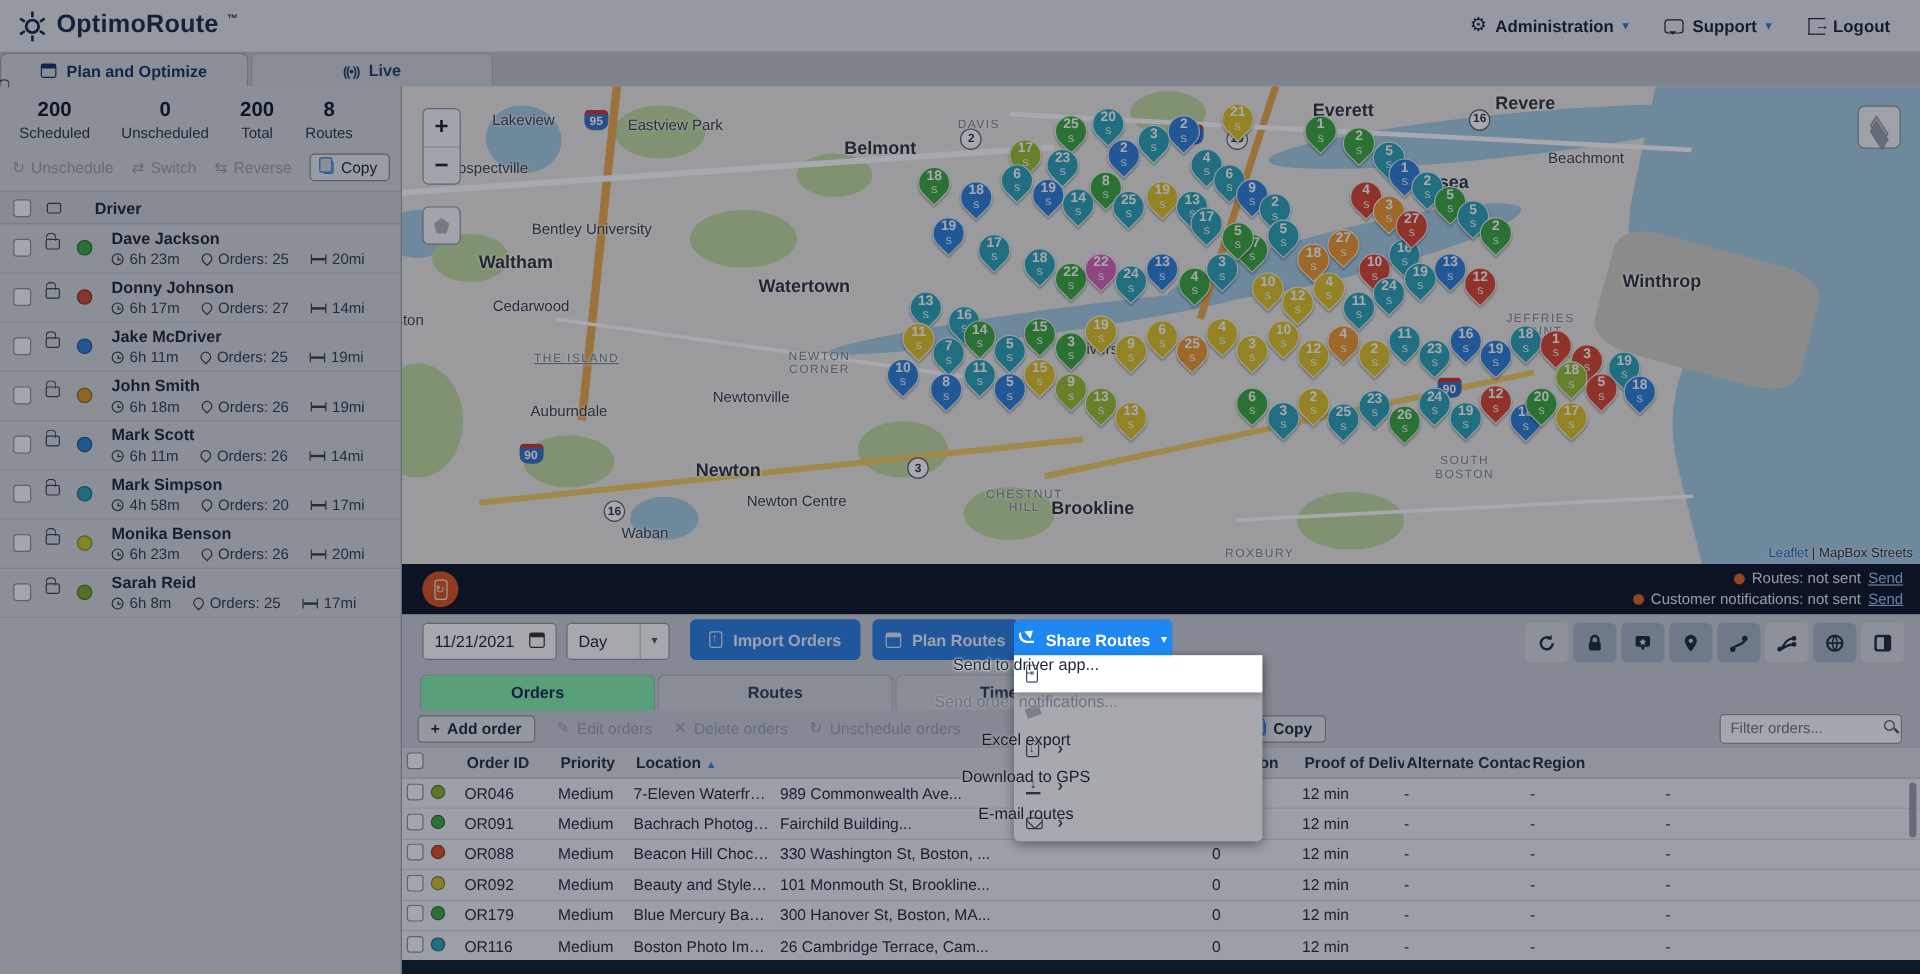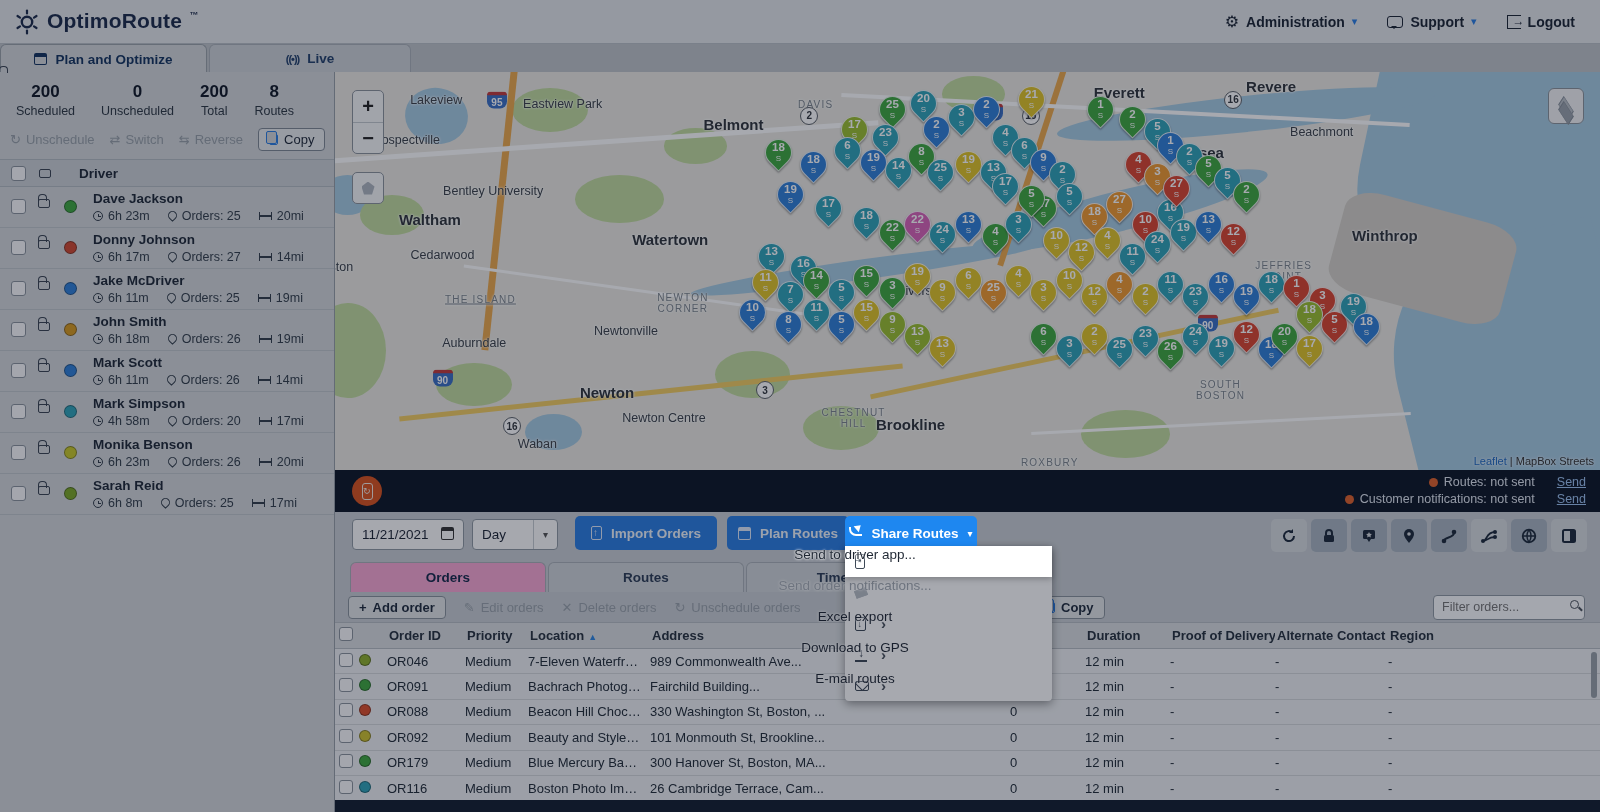--- a/index.html
+++ b/index.html
@@ -101,21 +101,21 @@
   .notif{position:absolute;left:0;top:398px;width:1265px;height:42px;background:#0d1626;display:flex;align-items:center}
   .ncircle{width:30px;height:30px;border-radius:50%;background:#d9531e;margin:0 12px 0 17px;display:flex;align-items:center;justify-content:center}
   .ic-phone-share{width:11px;height:17px;border:1.5px solid #f4e9e2;border-radius:3px;position:relative}
   .ic-phone-share:after{content:"\21BB";position:absolute;left:0.5px;top:2px;font-size:9px;color:#f4e9e2}
   .ntexts{display:flex;flex-direction:column;line-height:16px;font-size:13px}
   .ntexts .t{color:#e8ecf2}
   .ntexts a{color:#9cc1ee;text-decoration:underline;cursor:pointer}
   .nright{margin-left:auto;margin-right:14px;display:flex;flex-direction:column;align-items:flex-end;line-height:17px;font-size:12.5px;color:#dfe5ee}
   .nright .row{display:flex;align-items:center;gap:6px}
   .ndot{width:9px;height:9px;border-radius:50%;background:#e0622b}
-  .nright a{color:#9cc1ee;text-decoration:underline;margin-left:16px;cursor:pointer}
+  .nright a{color:#9cc1ee;text-decoration:underline;margin-left:0;cursor:pointer}
 
   
   .toolbar{position:absolute;left:0;top:440px;width:1265px;height:48px;background:#c9ced3}
   .dateinput{position:absolute;left:17px;top:7px;width:112px;height:31px;background:#fdfdfe;border:1px solid #8f98a1;border-radius:4px;font-size:13.5px;color:#1c2433;padding:0 26px 0 9px;font-family:inherit}
   .ic-caldate{position:absolute;left:106px;top:15px;width:13px;height:13px;border:1.6px solid #333;border-radius:2px;border-top-width:4px;pointer-events:none}
   .selectbox{position:absolute;left:137px;top:7px;width:86px;height:31px;background:#fdfdfe;border:1px solid #8f98a1;border-radius:4px;display:flex;align-items:center;cursor:pointer}
   .selectbox .val{padding-left:9px;font-size:13.5px;color:#1c2433;flex:1}
   .selectbox .chev{width:24px;height:100%;border-left:1px solid #c6cbd0;display:flex;align-items:center;justify-content:center;color:#555;font-size:10px}
   .bluebtn{position:absolute;top:4px;height:34px;background:#2b7de2;border:none;border-radius:5px;color:#eef4fb;font-size:13.5px;font-weight:bold;display:flex;align-items:center;justify-content:center;gap:9px;cursor:pointer;font-family:inherit}
   .ic-import{width:11px;height:14px;border:1.6px solid #dfeafb;border-radius:2px;position:relative}
@@ -145,21 +145,21 @@
   .mic .ic-mexcel:after{content:"\2193";position:absolute;left:1.5px;top:1px;font-size:9px;color:#3e4957}
   .mic .ic-mgps{width:12px;height:14px;position:relative;color:#3e4957}
   .mic .ic-mgps:before{content:"\2193";position:absolute;left:3px;top:-2px;font-size:12px;font-weight:bold}
   .mic .ic-mgps:after{content:"";position:absolute;left:0;bottom:0;width:12px;height:2px;background:#3e4957}
   .mic .ic-mmail{width:14px;height:10px;border:1.5px solid #3e4957;border-radius:2px;position:relative;overflow:hidden}
   .mic .ic-mmail:before{content:"";position:absolute;left:-1px;top:-4px;width:9px;height:9px;border:1.5px solid #3e4957;transform:rotate(45deg);margin-left:2px}
 
   
   .otabs{position:absolute;left:0;top:488px;width:1265px;height:32px}
   .otab{position:absolute;top:2px;height:30px;width:196px;display:flex;align-items:center;justify-content:center;font-size:13.5px;font-weight:bold;color:#2c3c55;background:#cfd4d8;border:1px solid #a9b0b7;border-bottom:none;border-radius:6px 6px 0 0;cursor:pointer}
-  .otab.active{background:#f9a8d4;color:#15294a}
+  .otab.active{background:#86efac;color:#15294a}
   .otoolbar{position:absolute;left:0;top:520px;width:1265px;height:30px;display:flex;align-items:center;gap:18px;padding-left:13px}
   .obtn{display:flex;align-items:center;gap:6px;border:1px solid #89929b;border-radius:4px;padding:3px 10px;font-size:13px;font-weight:bold;color:#1e2a3a;background:rgba(250,251,252,.5);cursor:pointer}
   .odis{display:flex;align-items:center;gap:6px;font-size:13px;color:#9aa2ab}
   .filterwrap{margin-left:auto;margin-right:15px;position:relative}
   .filterinput{width:152px;height:25px;border:1px solid #8f98a1;border-radius:4px;background:#fbfcfd;font-size:12.5px;padding:0 24px 0 8px;font-family:inherit;color:#1c2433}
   .ic-mag{position:absolute;right:6px;top:5px;width:9px;height:9px;border:1.6px solid #4a525c;border-radius:50%}
   .ic-mag:after{content:"";position:absolute;left:7px;top:7px;width:5px;height:1.6px;background:#4a525c;transform:rotate(45deg)}
 
   .ogrid{display:grid;grid-template-columns:22px 30px 78px 63px 122px 360px 75px 85px 105px 113px 1fr;align-items:center}
   .ohead{position:absolute;left:0;top:550px;width:1265px;height:27px;background:#d9dde0;border-top:1px solid #b6bcc2;border-bottom:1px solid #b6bcc2;font-weight:bold;color:#27313e;font-size:13px}
@@ -1292,21 +1292,20 @@
         <div class="hc"><span></span><span class="sortasc"></span></div>
 
         <div class="hc"><span></span><span class="sortasc"></span></div>
 
         <div class="hc"><span>Order ID</span><span class="sortasc"></span></div>
 
         <div class="hc"><span>Priority</span><span class="sortasc"></span></div>
 
         <div class="hc"><span>Location</span><span class="sortasc">▲</span></div>
 
-        <div class="hc"><span>Address</span><span class="sortasc"></span></div>
 
         <div class="hc"><span></span><span class="sortasc"></span></div>
 
         <div class="hc"><span>Duration</span><span class="sortasc"></span></div>
 
         <div class="hc"><span>Proof of Delivery</span><span class="sortasc"></span></div>
 
         <div class="hc"><span>Alternate Contact</span><span class="sortasc"></span></div>
 
         <div class="hc"><span>Region</span><span class="sortasc"></span></div>

